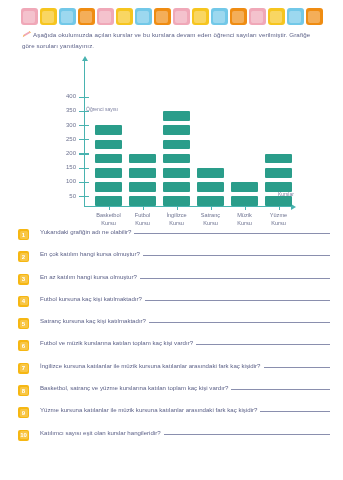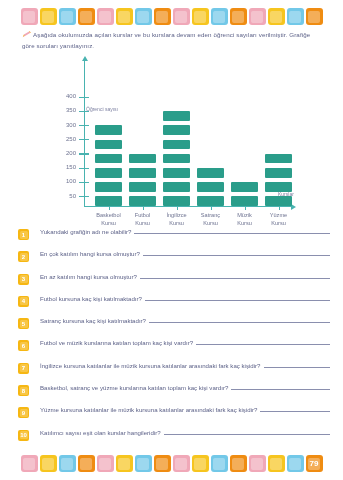--- a/index.html
+++ b/index.html
@@ -338,34 +338,14 @@
         <div class="q-num">
           <span>10</span>
         </div>
         <div class="q-body">
           <span class="q-text">Katılımcı sayısı eşit olan kurslar hangileridir?</span>
           <span class="q-line"></span>
         </div>
       </div>
     </div>
 
-  <div class="border-strip bottom" id="bottom-border">
-      <div class="sq pink"></div>
-      <div class="sq yellow"></div>
-      <div class="sq blue"></div>
-      <div class="sq orange"></div>
-      <div class="sq pink"></div>
-      <div class="sq yellow"></div>
-      <div class="sq blue"></div>
-      <div class="sq orange"></div>
-      <div class="sq pink"></div>
-      <div class="sq yellow"></div>
-      <div class="sq blue"></div>
-      <div class="sq orange"></div>
-      <div class="sq pink"></div>
-      <div class="sq yellow"></div>
-      <div class="sq blue"></div>
-      <div class="sq orange">
-        <span class="pg">79</span>
-      </div>
-    </div>
 
 </div>
 
 </body></html>

